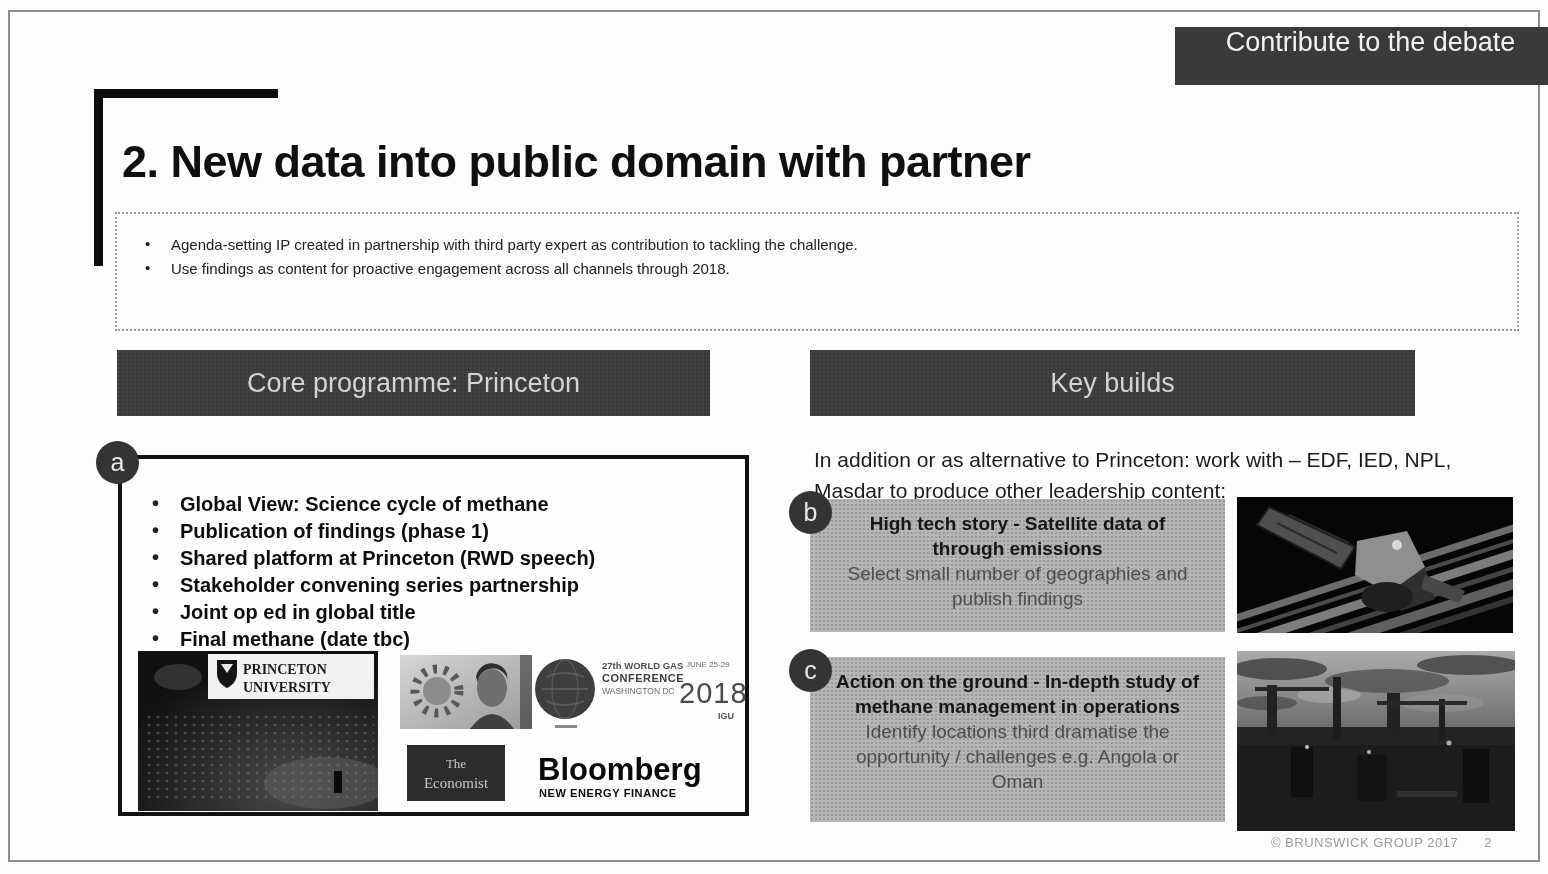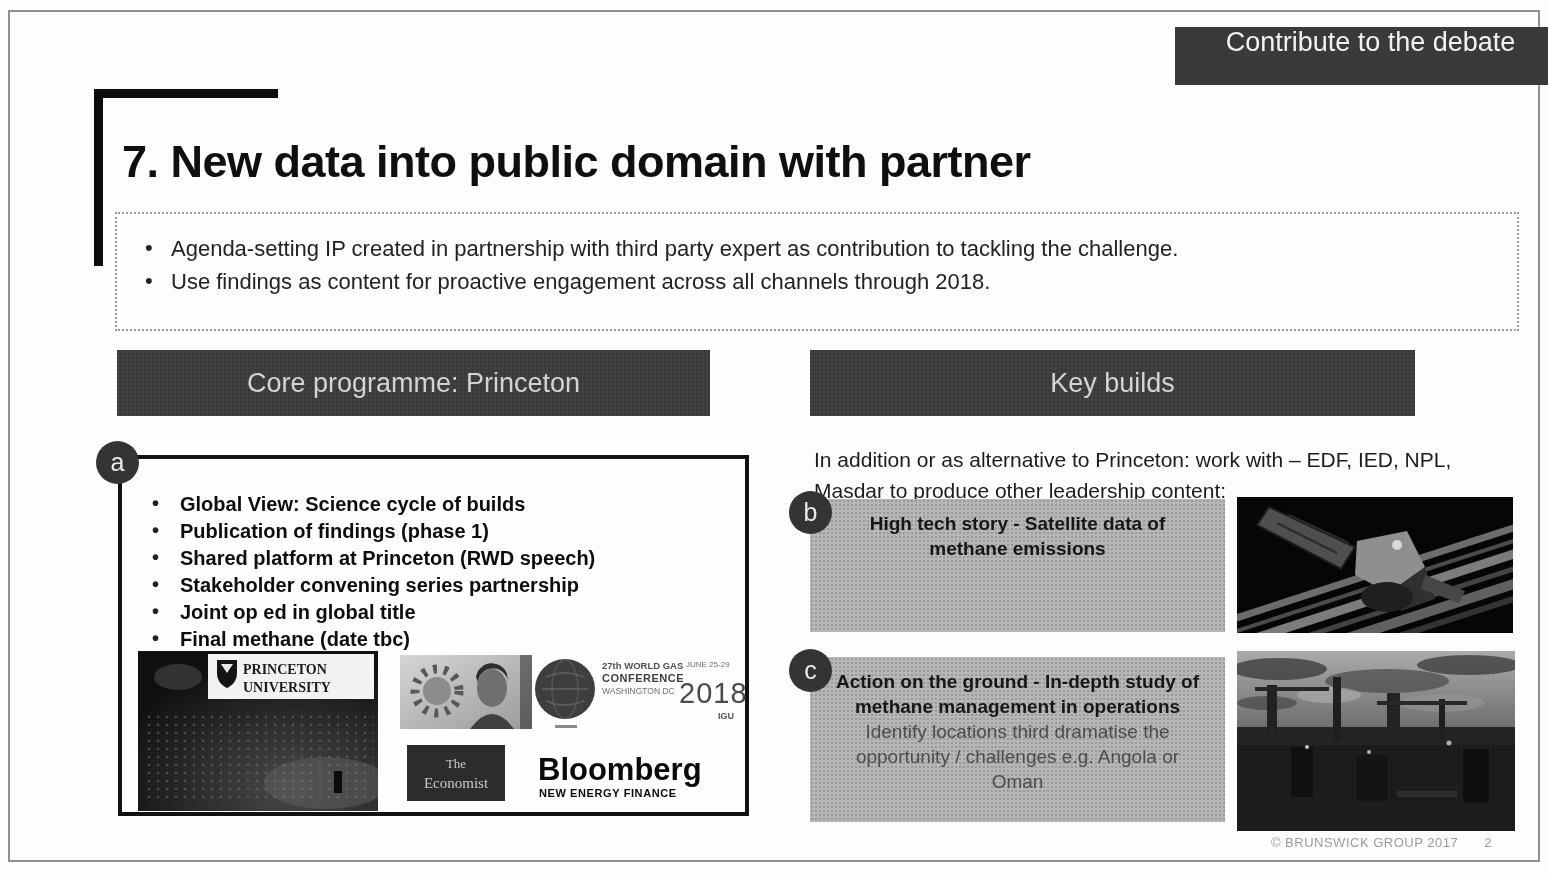--- a/index.html
+++ b/index.html
@@ -14,21 +14,21 @@
   }
   .bracket{position:absolute;left:94px;top:89px;width:175px;height:168px;
     border-left:9px solid #0c0c0c;border-top:9px solid #0c0c0c;}
   .title{
     position:absolute;left:122px;top:136px;margin:0;font-size:45px;font-weight:600;
     color:#0f0f0f;letter-spacing:-0.5px;white-space:nowrap;
   }
   .intro-box{position:absolute;left:115px;top:212px;width:1404px;height:119px;
     border:2px dotted #9a9a9a;background:#fdfdfd;box-sizing:border-box;}
   .intro-box ul{margin:22px 0 0 24px;padding:0;list-style:none;}
-  .intro-box li{font-size:22px;color:#222;margin-bottom:7px;padding-left:30px;position:relative;}
+  .intro-box li{font-size:15px;color:#222;margin-bottom:7px;padding-left:30px;position:relative;}
   .intro-box li::before,.box-bullets li::before{content:"•";position:absolute;left:4px;top:-1px;color:#222;}
   .sec-header{position:absolute;height:66px;background:#3b3b3b;color:#d4d4d4;font-size:27px;
     display:flex;align-items:center;justify-content:center;
     background-image:radial-gradient(circle,rgba(255,255,255,0.05) 1px,transparent 1.4px);background-size:4px 4px;}
   .sec-left{left:117px;top:350px;width:593px;}
   .sec-right{left:810px;top:350px;width:605px;}
   .badge{position:absolute;width:43px;height:43px;border-radius:50%;background:#343434;color:#eaeaea;
     font-size:25px;display:flex;align-items:center;justify-content:center;z-index:5;}
   .badge-a{left:96px;top:441px;}
   .badge-b{left:789px;top:491px;}
@@ -65,41 +65,41 @@
 <body>
 
 <div class="slide">
   <div class="frame"></div>
 
   <div class="banner">
     <span>Contribute to the debate</span>
   </div>
 
   <div class="bracket"></div>
-  <h1 class="title">7. New data into public domain with partner</h1>
+  <h1 class="title">2. New data into public domain with partner</h1>
 
   <div class="intro-box">
     <ul>
       <li>Agenda-setting IP created in partnership with third party expert as contribution to tackling the challenge.</li>
       <li>Use findings as content for proactive engagement across all channels through 2018.</li>
     </ul>
   </div>
 
   <div class="sec-header sec-left">
     <span>Core programme: Princeton</span>
   </div>
   <div class="sec-header sec-right">
     <span>Key builds</span>
   </div>
 
   <div class="badge badge-a">a</div>
 
   <div class="box-a">
     <ul class="box-bullets">
-      <li>Global View: Science cycle of builds</li>
+      <li>Global View: Science cycle of methane</li>
       <li>Publication of findings (phase 1)</li>
       <li>Shared platform at Princeton (RWD speech)</li>
       <li>Stakeholder convening series partnership</li>
       <li>Joint op ed in global title</li>
       <li>Final methane (date tbc)</li>
     </ul>
 
     <svg class="logo aud" width="240" height="160" viewBox="0 0 240 160">
       <defs>
         <pattern id="aud-dots" width="9" height="8" patternUnits="userSpaceOnUse">
@@ -161,21 +161,22 @@
     <svg class="logo bbg" width="182" height="52" viewBox="0 0 182 52">
       <text x="0" y="31" font-size="31" font-weight="800" fill="#0a0a0a">Bloomberg</text>
       <text x="1" y="48" font-size="11" font-weight="bold" fill="#0a0a0a" letter-spacing="0.6">NEW ENERGY FINANCE</text>
     </svg>
   </div>
 
   <p class="kb-intro">In addition or as alternative to Princeton: work with – EDF, IED, NPL, Masdar to produce other leadership content:</p>
 
   <div class="badge badge-b">b</div>
   <div class="card card-b">
-    <div class="card-title">High tech story - Satellite data of methane emissions</div>
+    <div class="card-title">High tech story - Satellite data of through emissions</div>
+    <div class="card-body">Select small number of geographies and publish findings</div>
   </div>
 
   <svg class="photo sat" width="276" height="136" viewBox="0 0 276 136">
     <rect width="276" height="136" fill="#060606"></rect>
     <g transform="rotate(-18 190 110)">
       <rect x="-30" y="58" width="340" height="7" fill="#e8e8e8" opacity="0.45"></rect>
       <rect x="-30" y="72" width="340" height="4" fill="#cfcfcf" opacity="0.35"></rect>
       <rect x="-30" y="82" width="340" height="9" fill="#f2f2f2" opacity="0.5"></rect>
       <rect x="-30" y="98" width="340" height="5" fill="#cfcfcf" opacity="0.3"></rect>
       <rect x="-30" y="110" width="340" height="10" fill="#e8e8e8" opacity="0.4"></rect>

